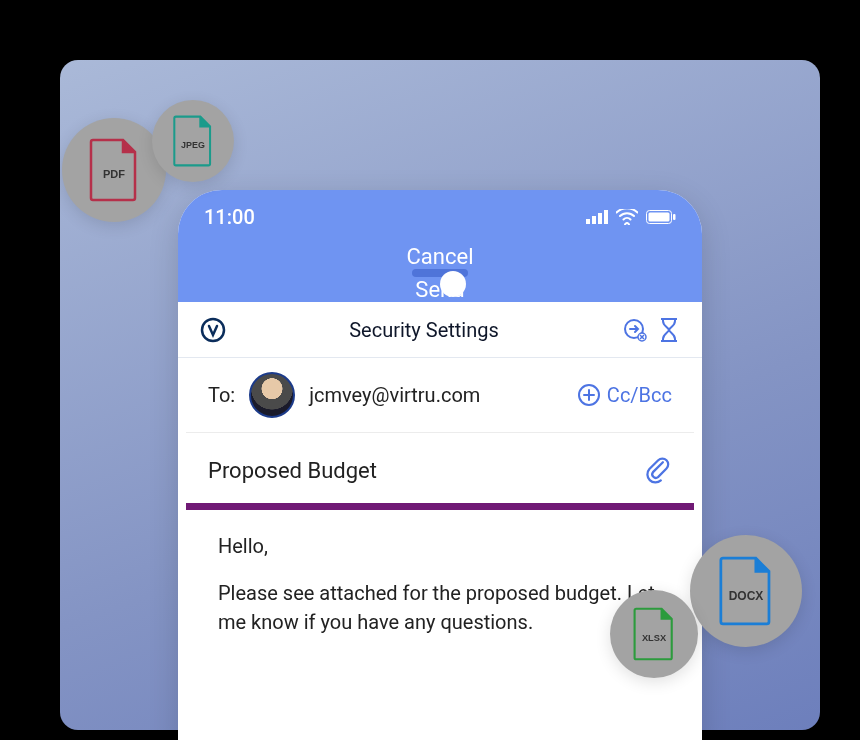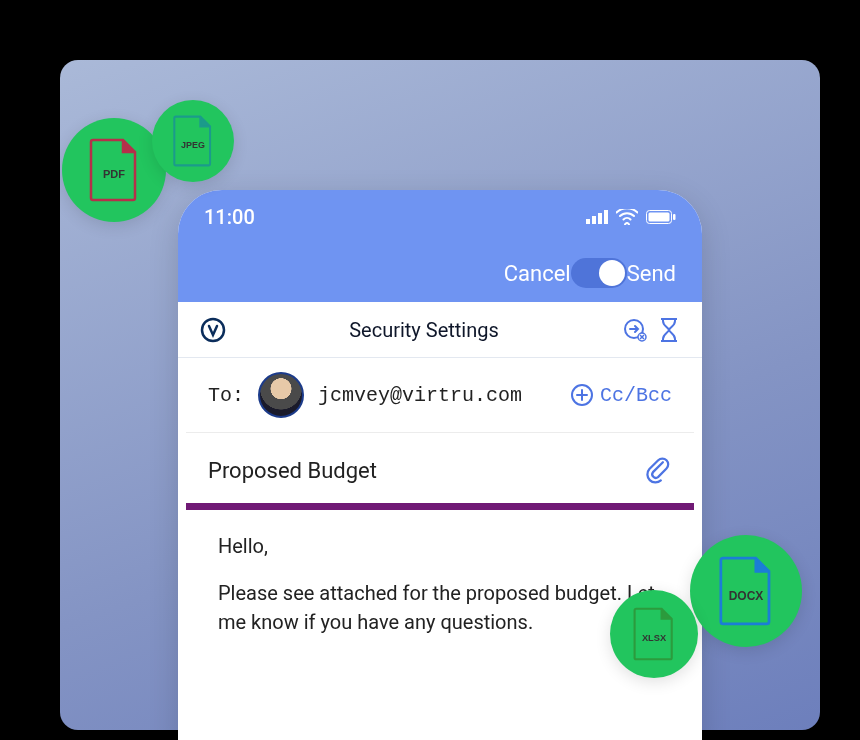--- a/index.html
+++ b/index.html
@@ -45,20 +45,21 @@
     font-weight: 500;
   }
   .status-icons { display: flex; align-items: center; gap: 8px; }
   .nav-bar {
     display: flex;
     justify-content: flex-end;
     align-items: center;
     height: 58px;
     font-size: 22px;
     font-weight: 400;
+    flex-direction: column;
   }
   .toggle {
     width: 56px;
     height: 30px;
     background: #4f74d9;
     border-radius: 15px;
     position: relative;
   }
   .toggle-knob {
     position: absolute;
@@ -80,21 +81,20 @@
   }
   .sec-row .center { flex: 1; text-align: center; }
   .sec-row .actions { display: flex; gap: 10px; }
   .to-row {
     display: flex;
     align-items: center;
     gap: 14px;
     padding: 14px 22px;
     border-bottom: 1px solid #ececec;
     margin: 0 8px;
-    font-family: Liberation Mono, monospace;
   }
   .to-row .lbl { font-size: 20px; color: #222; }
   .avatar {
     width: 46px; height: 46px;
     border-radius: 50%;
     background: radial-gradient(circle at 50% 35%, #e7c9a8 0 30%, #4a4a4a 31% 60%, #1a1a2a 61% 100%);
     border: 2px solid #1c3b8a;
   }
   .to-row .email { font-size: 20px; color: #222; flex: 1; }
   .ccbcc { color: #4d74e3; font-size: 20px; display: flex; align-items: center; gap: 6px; }
@@ -109,21 +109,21 @@
   .subject-row .subj { font-size: 22px; color: #222; }
   .body-area {
     padding: 22px 40px;
     font-size: 20px;
     color: #222;
     line-height: 1.45;
   }
   .body-area p { margin-bottom: 18px; }
   .file-badge {
     position: absolute;
-    background: #22c55e;
+    background: #a3a3a3;
     border-radius: 50%;
     display: flex;
     align-items: center;
     justify-content: center;
     box-shadow: 0 4px 16px rgba(0,0,0,0.12);
     text-align: right;
   }
   .file-badge svg { display: block; }
   .fb-pdf  { left: 62px;  top: 118px; width: 104px; height: 104px; }
   .fb-jpeg { left: 152px; top: 100px; width: 82px;  height: 82px;  }

